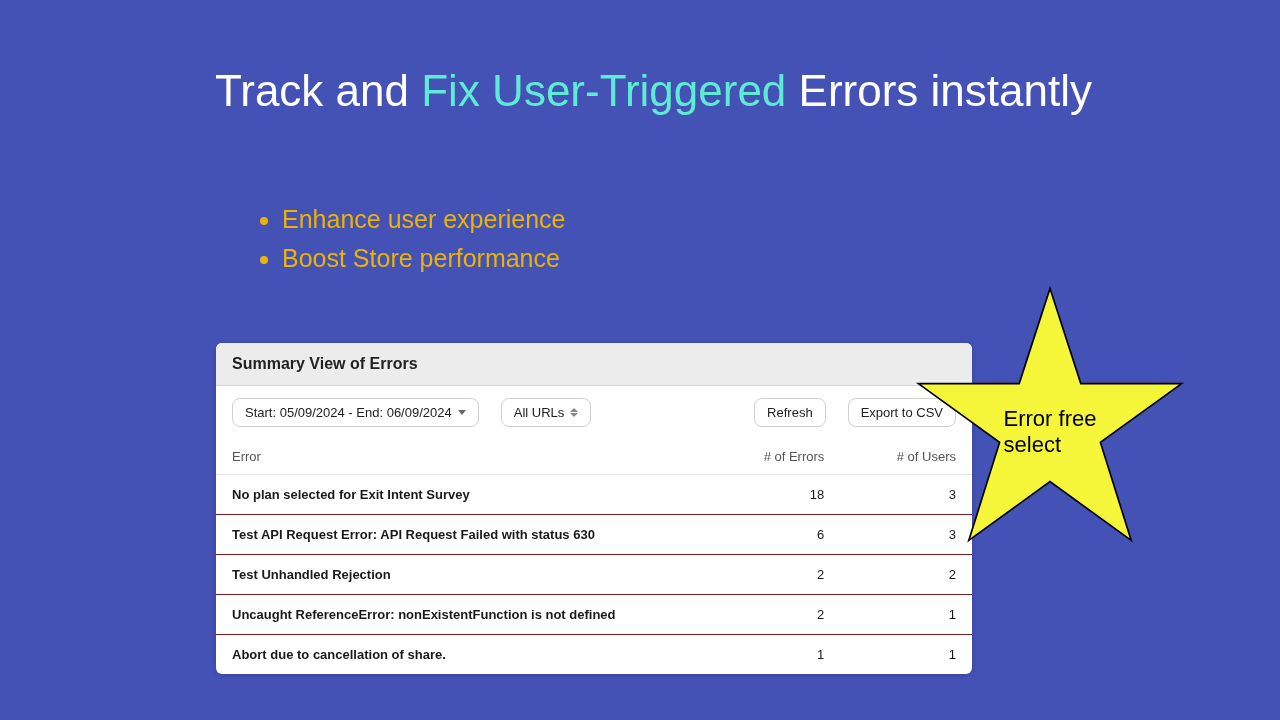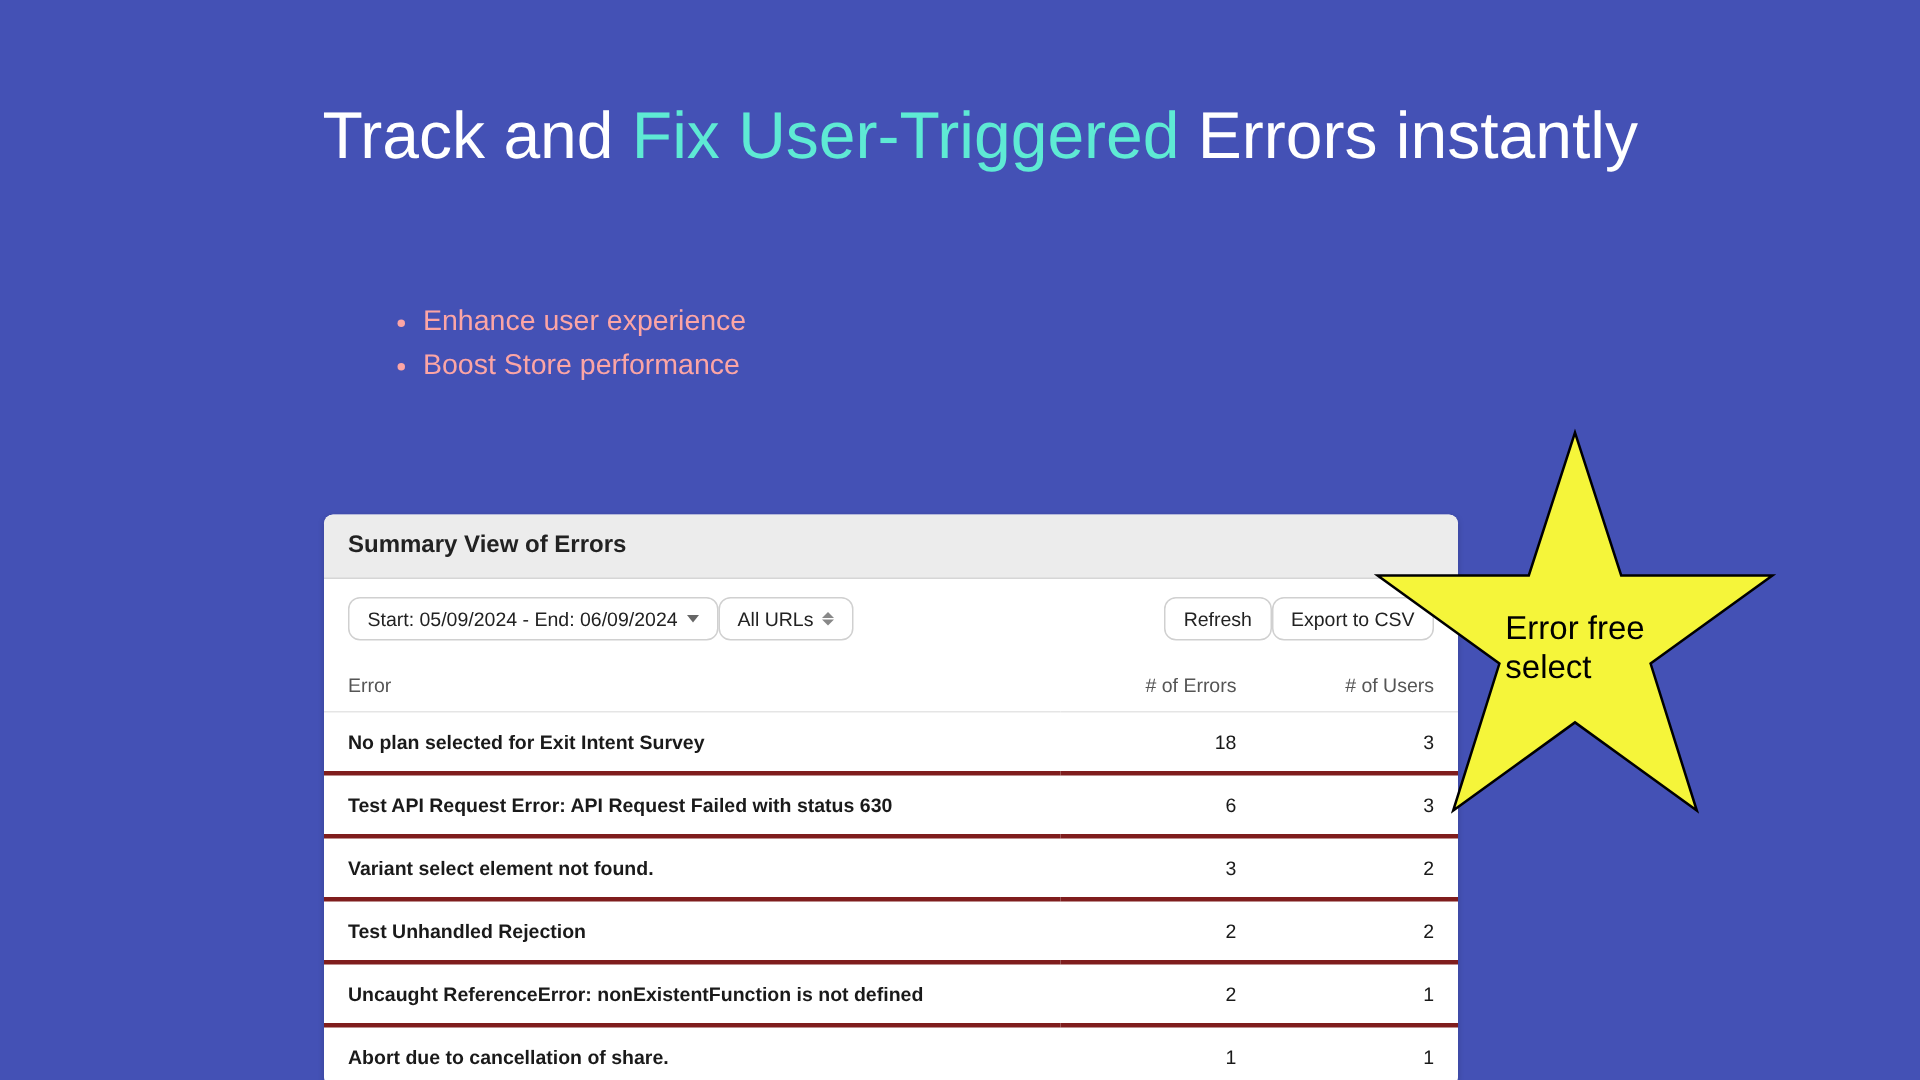--- a/index.html
+++ b/index.html
@@ -17,22 +17,22 @@
     color: #ffffff;
     font-size: 44px;
     font-weight: 400;
     line-height: 1.3;
   }
   .heading .hl { color: #5eead4; }
   .bullets {
     position: absolute;
     left: 260px;
     top: 200px;
-    color: #fca5a5;
-    font-size: 19px;
+    color: #eab308;
+    font-size: 25px;
     line-height: 1.55;
     list-style: disc;
     padding-left: 22px;
   }
   .panel {
     position: absolute;
     left: 216px;
     top: 343px;
     width: 756px;
     background: #ffffff;
@@ -44,21 +44,21 @@
     background: #ececec;
     padding: 12px 16px;
     font-weight: 700;
     font-size: 16px;
     color: #222;
     border-bottom: 1px solid #d6d6d6;
   }
   .toolbar {
     display: flex;
     align-items: center;
-    gap: 0;
+    gap: 22px;
     padding: 12px 16px;
   }
   .btn {
     border: 1px solid #d0d0d0;
     background: #fff;
     border-radius: 8px;
     padding: 6px 12px;
     font-size: 13px;
     color: #222;
     display: inline-flex;
@@ -86,21 +86,21 @@
     font-size: 13px;
     padding: 10px 16px;
     border-bottom: 1px solid #e5e5e5;
   }
   th.num { text-align: right; }
   td {
     font-size: 13px;
     font-weight: 600;
     color: #1a1a1a;
     padding: 12px 16px;
-    border-bottom: 3px solid #7f1d1d;
+    border-bottom: 1px solid #7f1d1d;
     vertical-align: top;
   }
   td.num { text-align: right; font-weight: 400; }
   td.err { max-width: 340px; }
   tr:last-child td { border-bottom: none; }
 
   
   .star-wrap {
     position: absolute;
     left: 910px;
@@ -165,25 +165,20 @@
           <td class="err">No plan selected for Exit Intent Survey</td>
           <td class="num">18</td>
           <td class="num">3</td>
         </tr>
         <tr>
           <td class="err">Test API Request Error: API Request Failed with status 630</td>
           <td class="num">6</td>
           <td class="num">3</td>
         </tr>
         <tr>
-          <td class="err">Variant select element not found.</td>
-          <td class="num">3</td>
-          <td class="num">2</td>
-        </tr>
-        <tr>
           <td class="err">Test Unhandled Rejection</td>
           <td class="num">2</td>
           <td class="num">2</td>
         </tr>
         <tr>
           <td class="err">Uncaught ReferenceError: nonExistentFunction is not defined</td>
           <td class="num">2</td>
           <td class="num">1</td>
         </tr>
         <tr>

